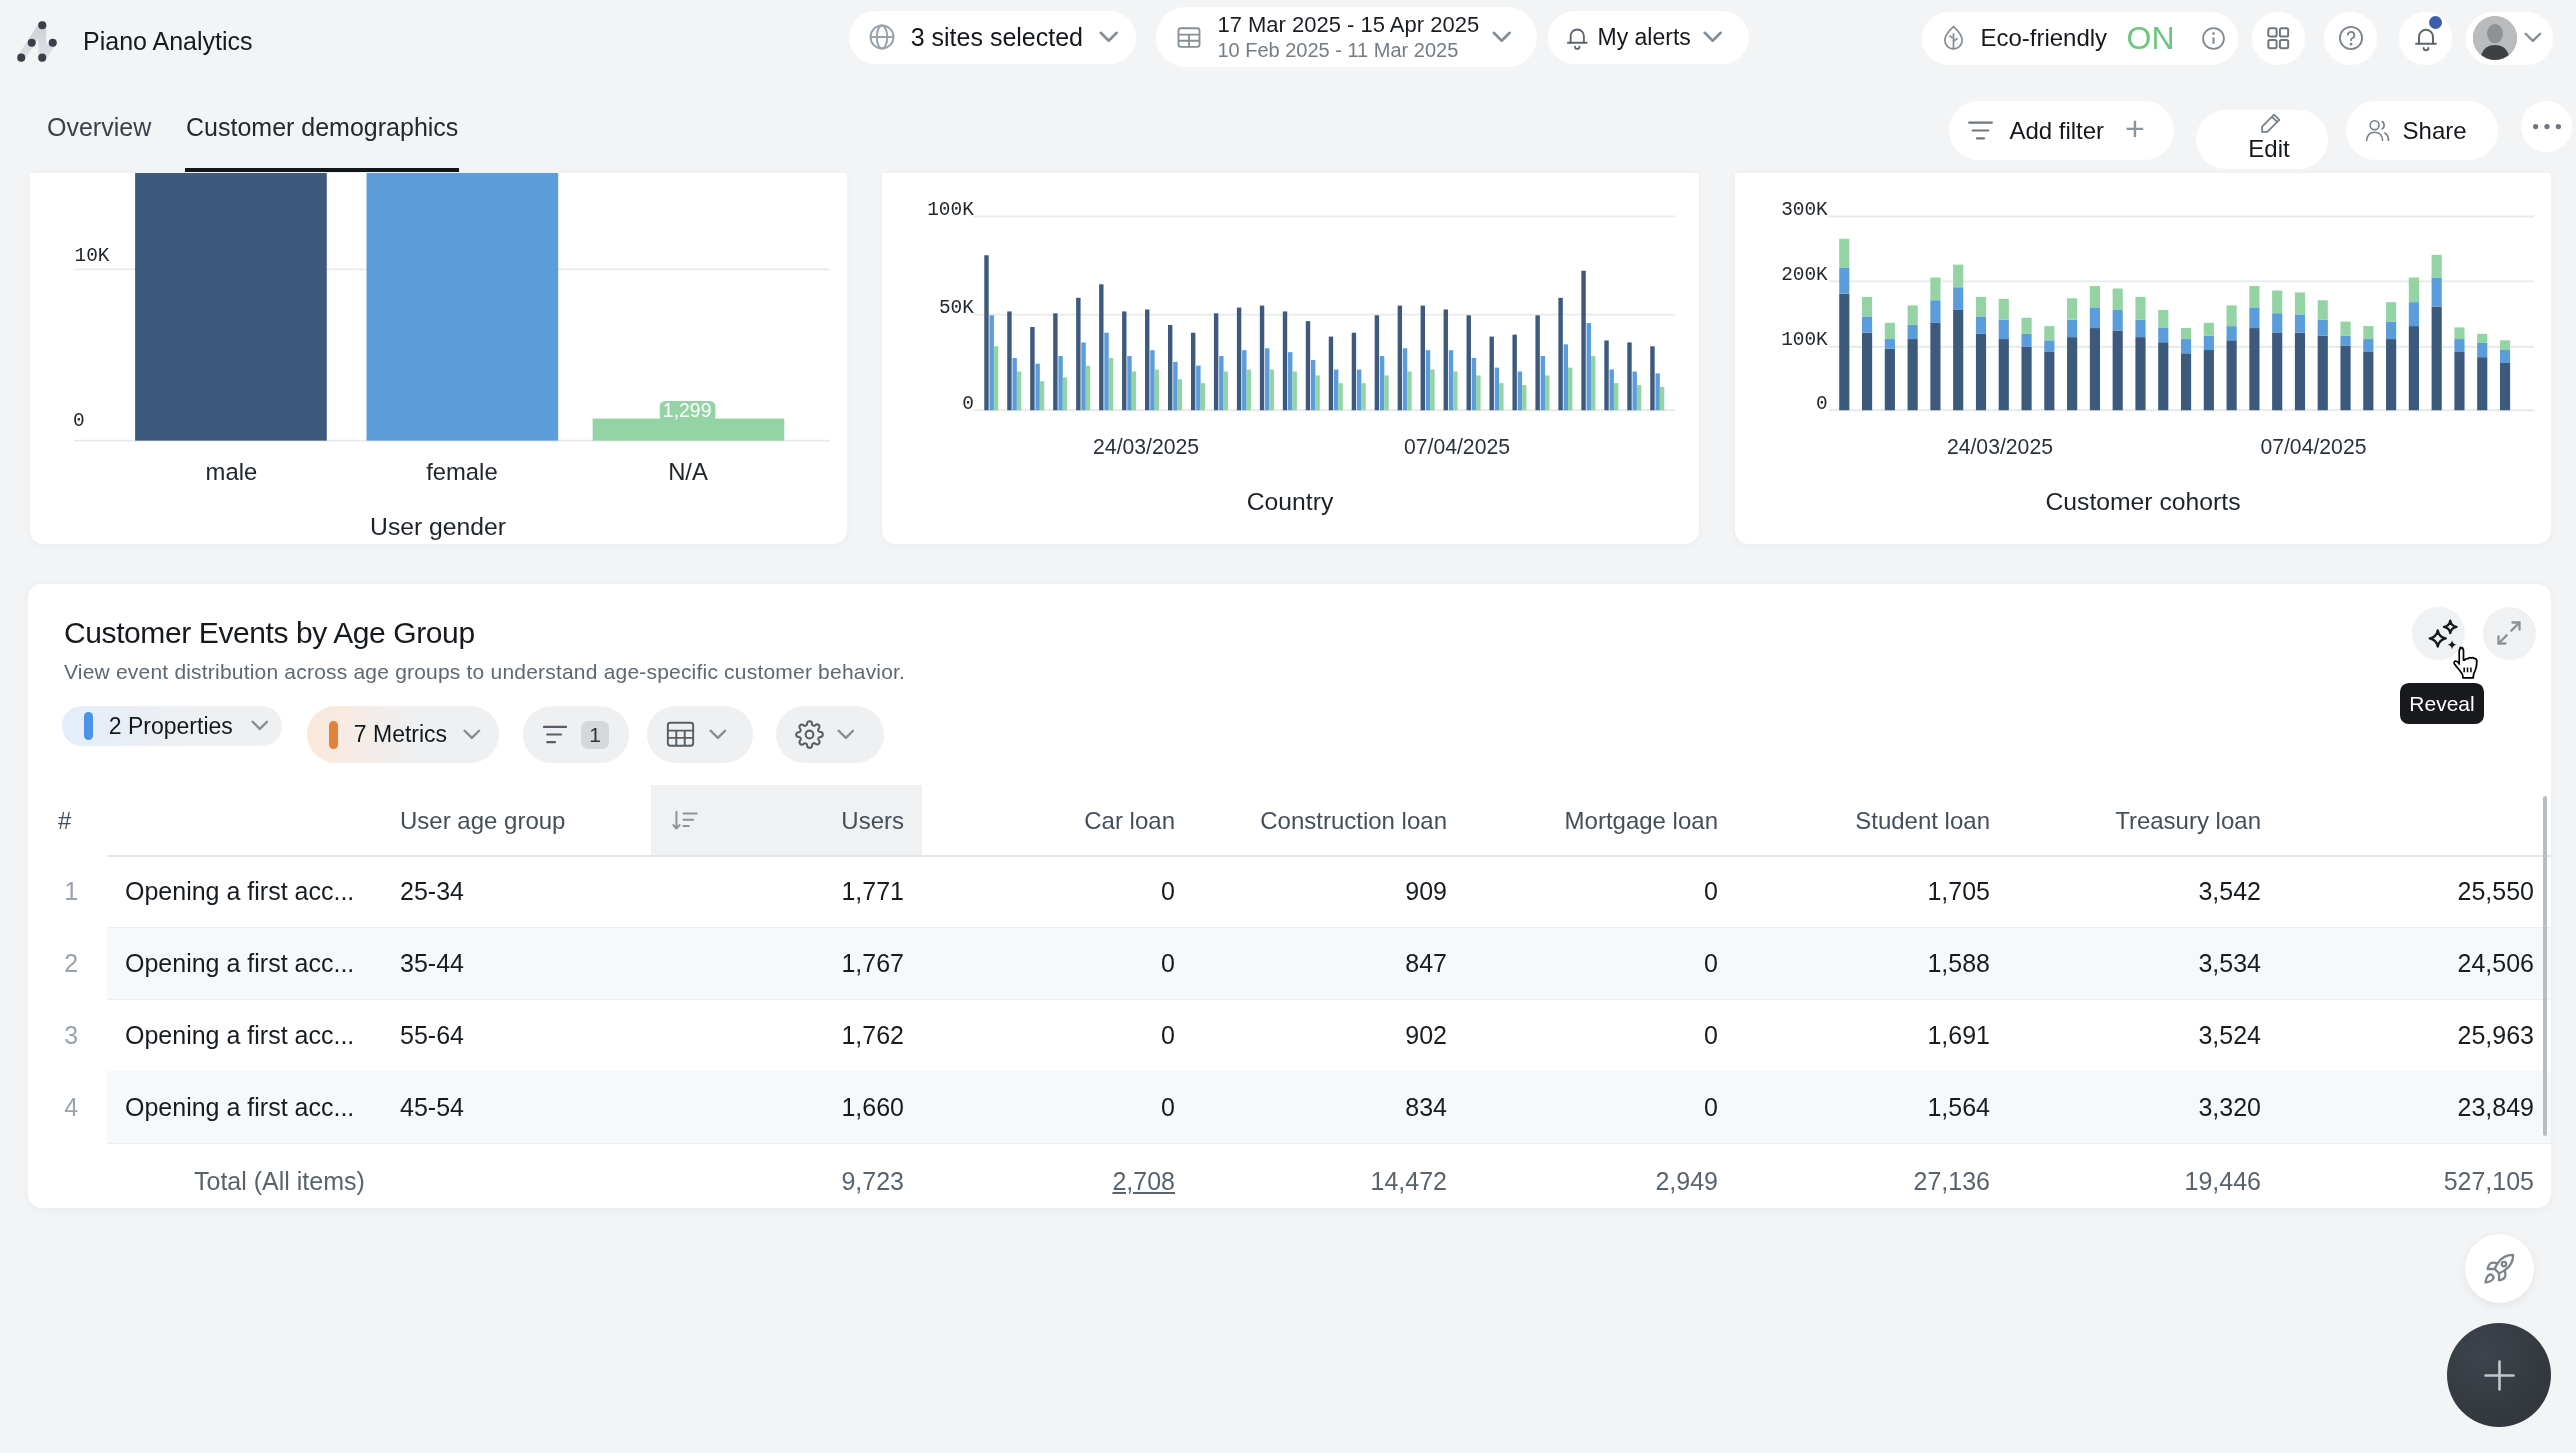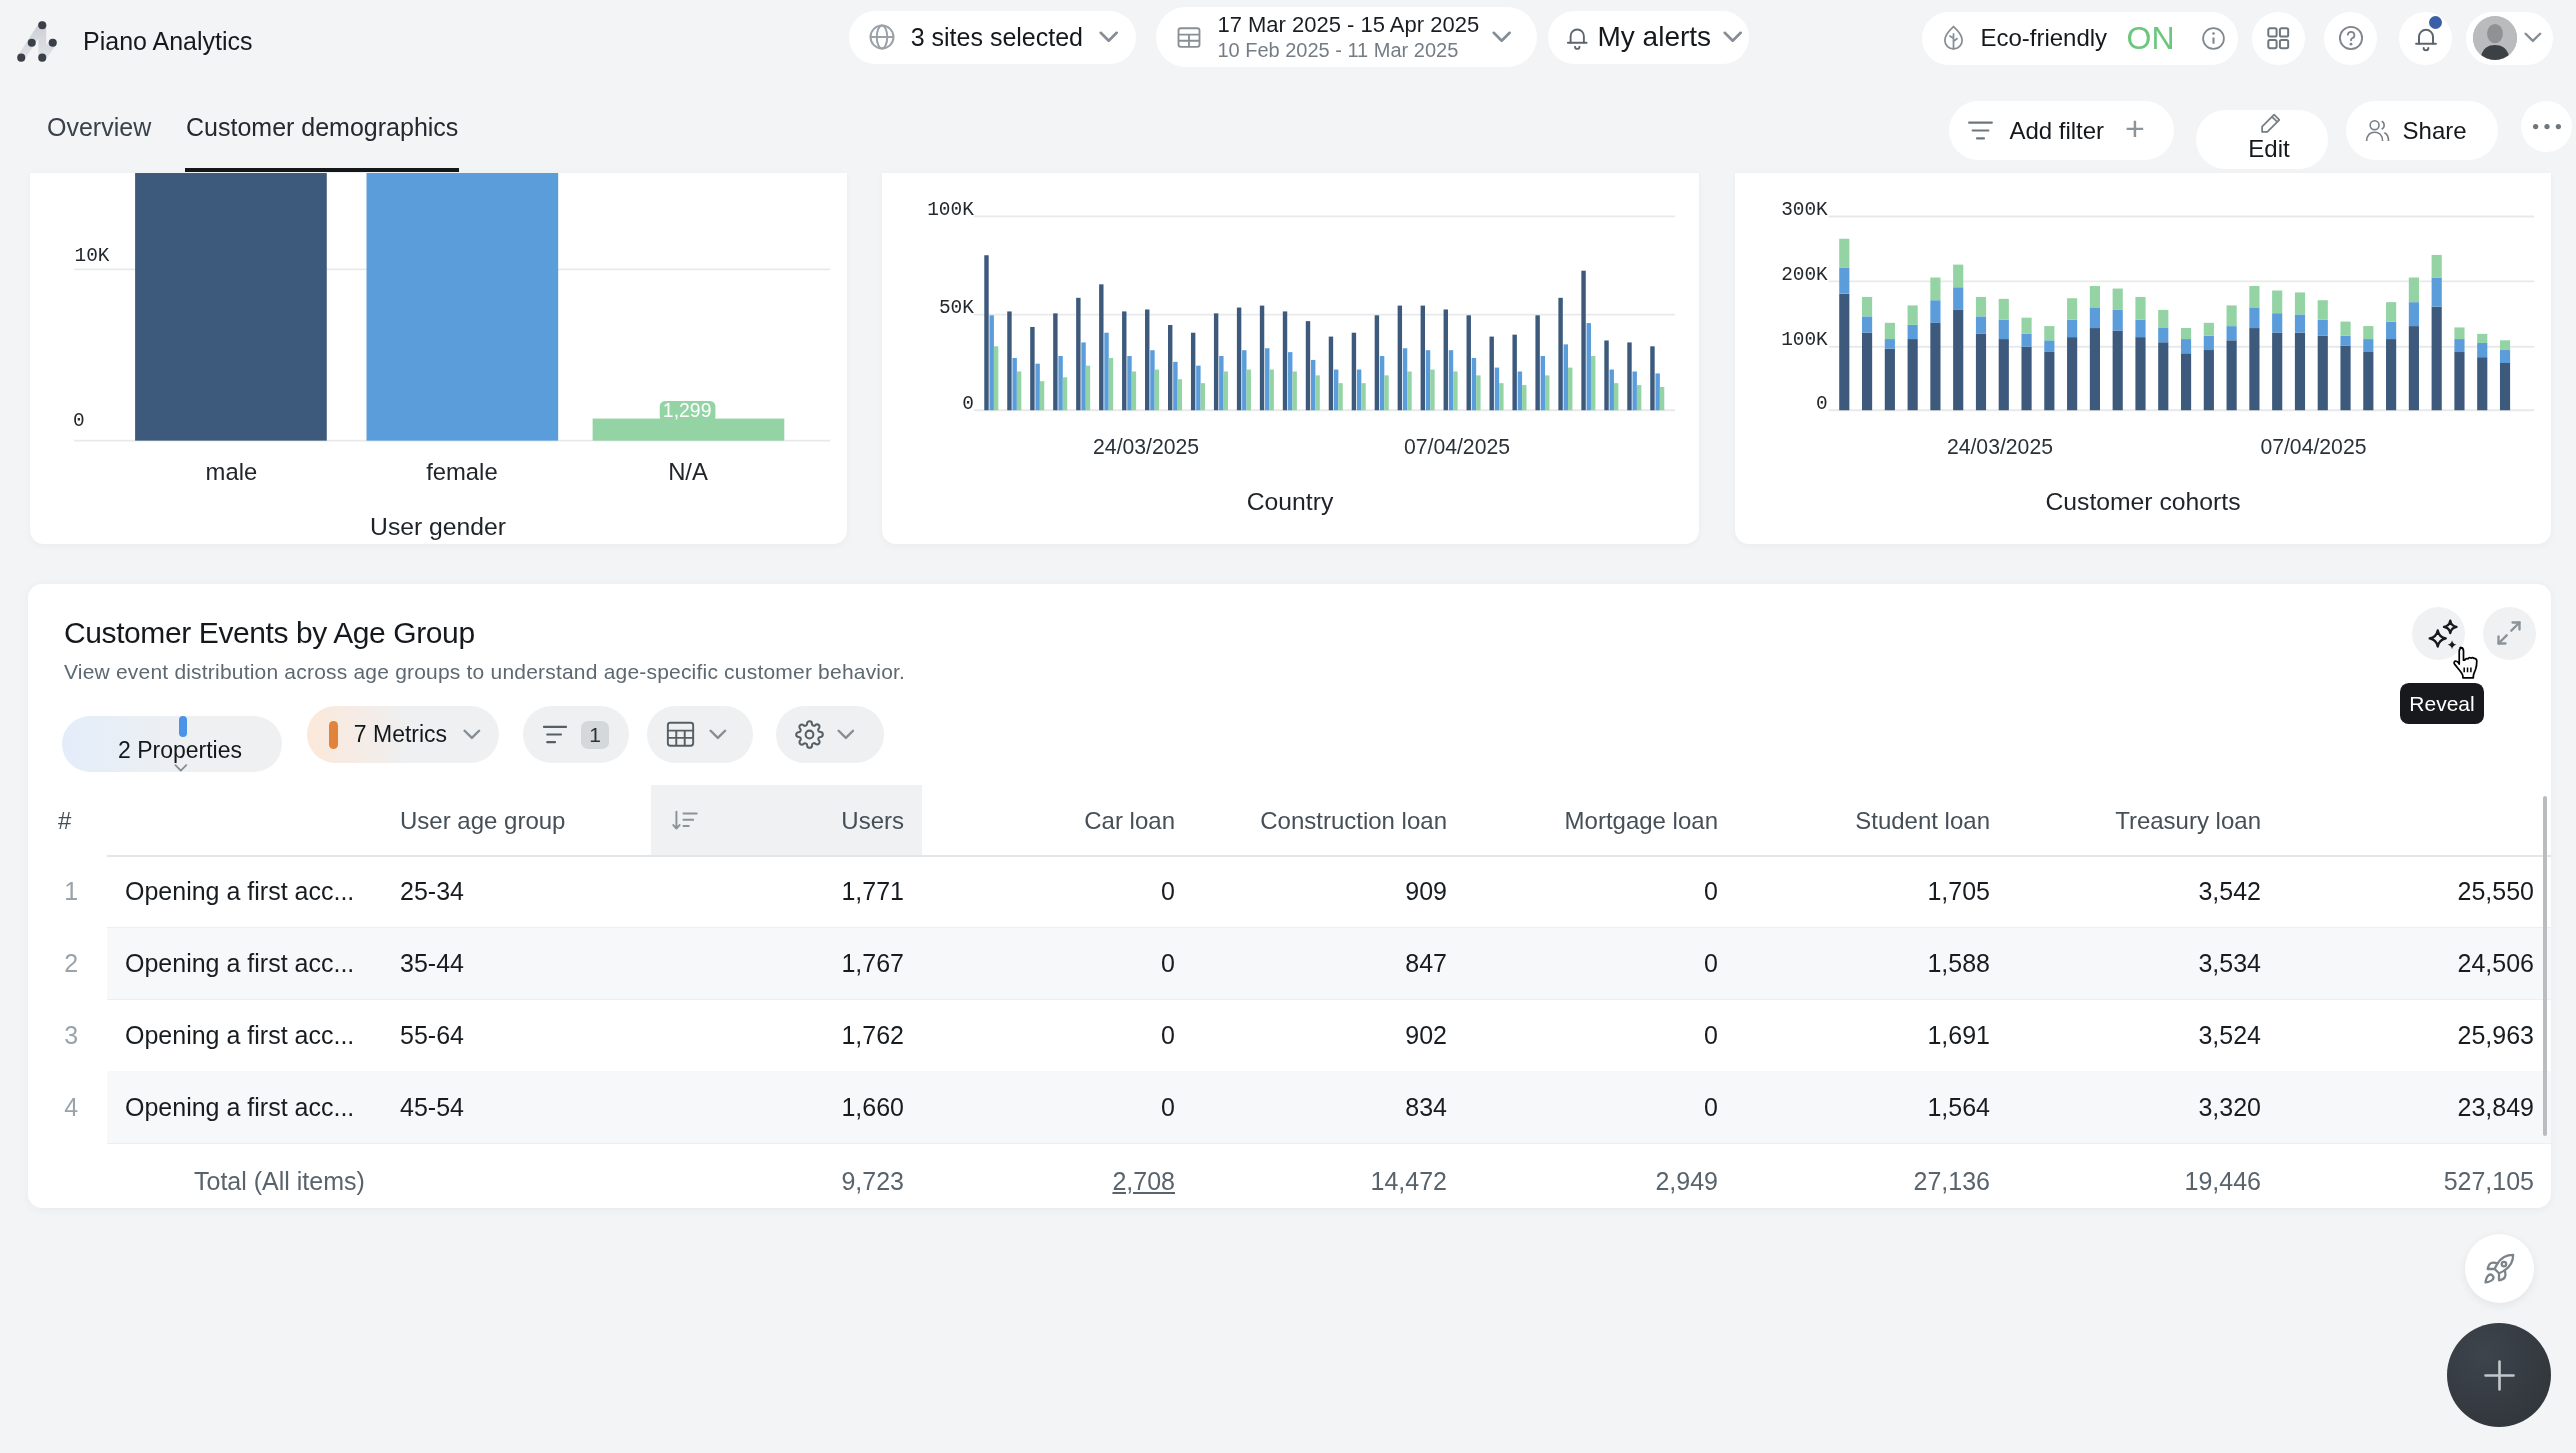--- a/index.html
+++ b/index.html
@@ -59,21 +59,21 @@
       <path d="M2 2 L11 11 L20 2"></path>
     </svg>
 </div>
 
 <div class="pill" style="left:1548px;top:10.6px;width:201px;height:53px;">
   <svg style="margin-left:16px;" width="26.5" height="26.5" viewBox="0 0 24 24" fill="none" stroke="#5d656d" stroke-width="1.7" stroke-linecap="round">
     <path d="M6 17 V11 a6 6 0 0 1 12 0 v6"></path>
       <path d="M3.5 17 H20.5"></path>
       <path d="M10 20.5 a2 2 0 0 0 4 0"></path>
   </svg>
-  <span style="margin-left:7px;font-size:28px;color:#15181c;">My alerts</span>
+  <span style="margin-left:7px;font-size:23px;color:#15181c;">My alerts</span>
   <svg class="chev" style="margin-left:12.4px;" width="19.4" height="12.4" viewBox="0 0 22 14">
       <path d="M2 2 L11 11 L20 2"></path>
     </svg>
 </div>
 
 <div class="pill" style="left:1922px;top:11.5px;width:316px;height:53px;">
   <svg style="margin-left:19.4px;" width="25" height="26.5" viewBox="0 0 24 26" fill="none" stroke="#868e96" stroke-width="1.7">
     <path d="M12 1.5 C17 6 20.5 10 20.5 15 a8.5 8.5 0 0 1 -17 0 C3.5 10 7 6 12 1.5 Z"></path>
     <path d="M12 8 V24 M12 13 L8 10.5 M12 16 L16 13"></path>
   </svg>
@@ -384,21 +384,21 @@
   <text x="300" y="318" font-size="24" text-anchor="middle" fill="#2a3138" font-family="Liberation Sans">24/03/2025</text>
   <text x="655" y="318" font-size="24" text-anchor="middle" fill="#2a3138" font-family="Liberation Sans">07/04/2025</text>
   <text x="462" y="382" font-size="28" text-anchor="middle" fill="#1d2329" font-family="Liberation Sans">Customer cohorts</text>
 </svg>
 </div>
 
 <div class="card" style="left:28px;top:584px;width:2523px;height:624px;border-radius:14px;box-shadow:0 1.8px 8.8px rgba(40,50,60,.05);">
   <div class="abs" style="left:36px;top:32px;font-size:30px;color:#15191e;font-weight:500;letter-spacing:-0.4px;">Customer Events by Age Group</div>
   <div class="abs" style="left:36px;top:76px;font-size:21px;color:#5d6871;letter-spacing:0.2px;">View event distribution across age groups to understand age-specific customer behavior.</div>
 
-  <div class="pill" style="left:34px;top:132px;width:220px;height:56px;background:linear-gradient(90deg,#e3edfa 0%,#eef0f2 55%);flex-direction:column;">
+  <div class="pill" style="left:34px;top:122px;width:220px;height:40px;background:linear-gradient(90deg,#e3edfa 0%,#eef0f2 55%);">
     <div style="margin-left:22px;width:8.8px;height:28px;border-radius:4.4px;background:#4a93e8;"></div>
     <span style="margin-left:16px;font-size:23px;color:#14181c;">2 Properties</span>
     <svg class="chev" style="margin-left:17.7px;" width="17.7" height="11.5" viewBox="0 0 22 14">
         <path d="M2 2 L11 11 L20 2"></path>
       </svg>
   </div>
   <div class="pill" style="left:279px;top:122px;width:192px;height:57px;background:linear-gradient(90deg,#fbe8da 0%,#eef0f2 55%);">
     <div style="margin-left:22px;width:8.8px;height:28px;border-radius:4.4px;background:#e2833c;"></div>
     <span style="margin-left:16px;font-size:23px;color:#14181c;">7 Metrics</span>
     <svg class="chev" style="margin-left:16px;" width="17.7" height="11.5" viewBox="0 0 22 14">

